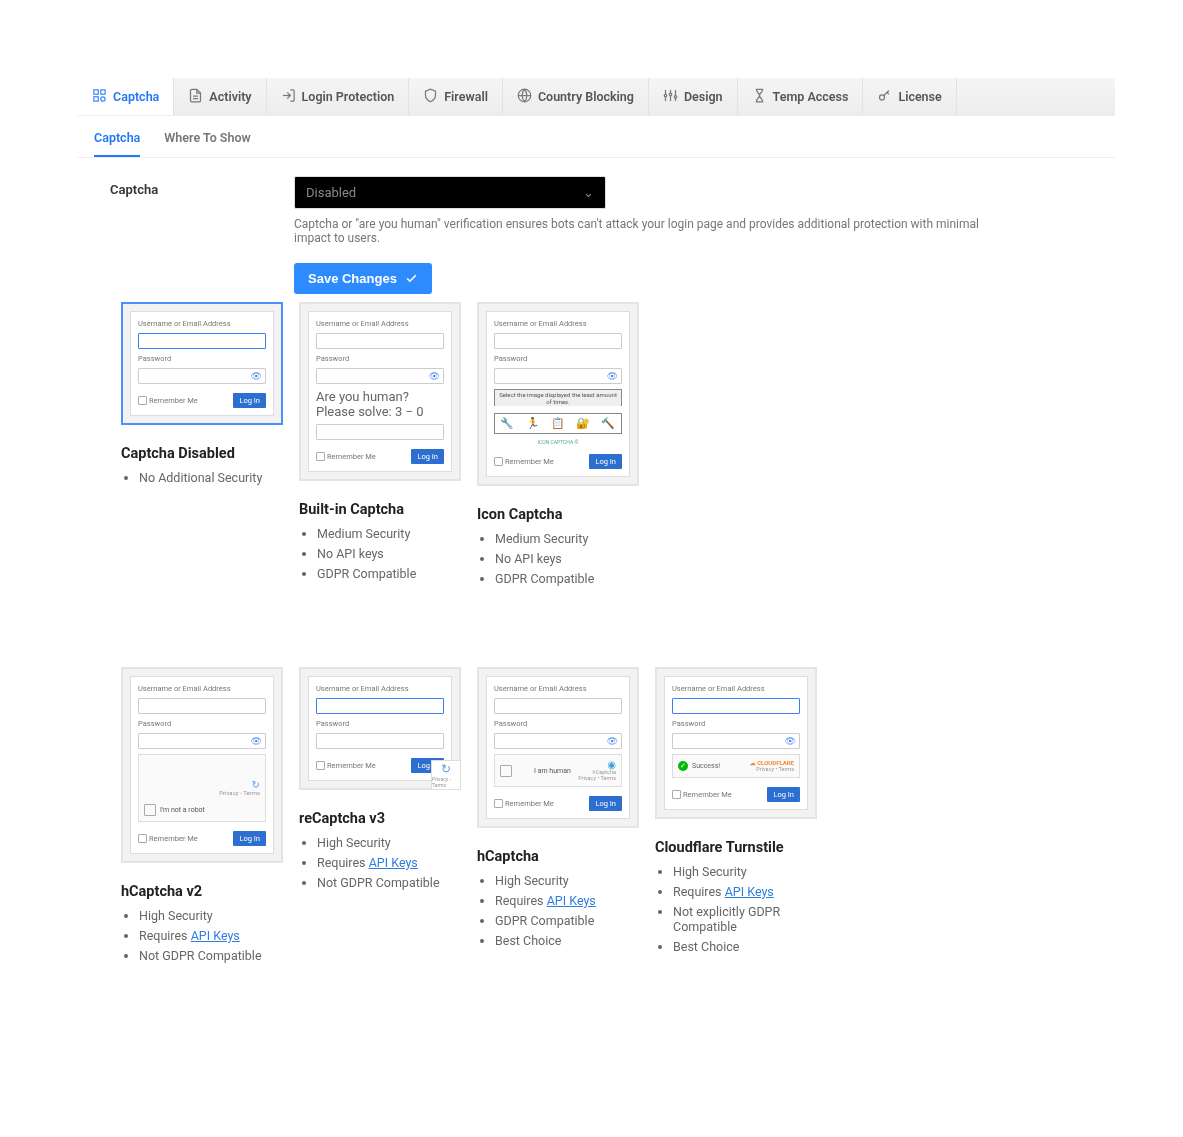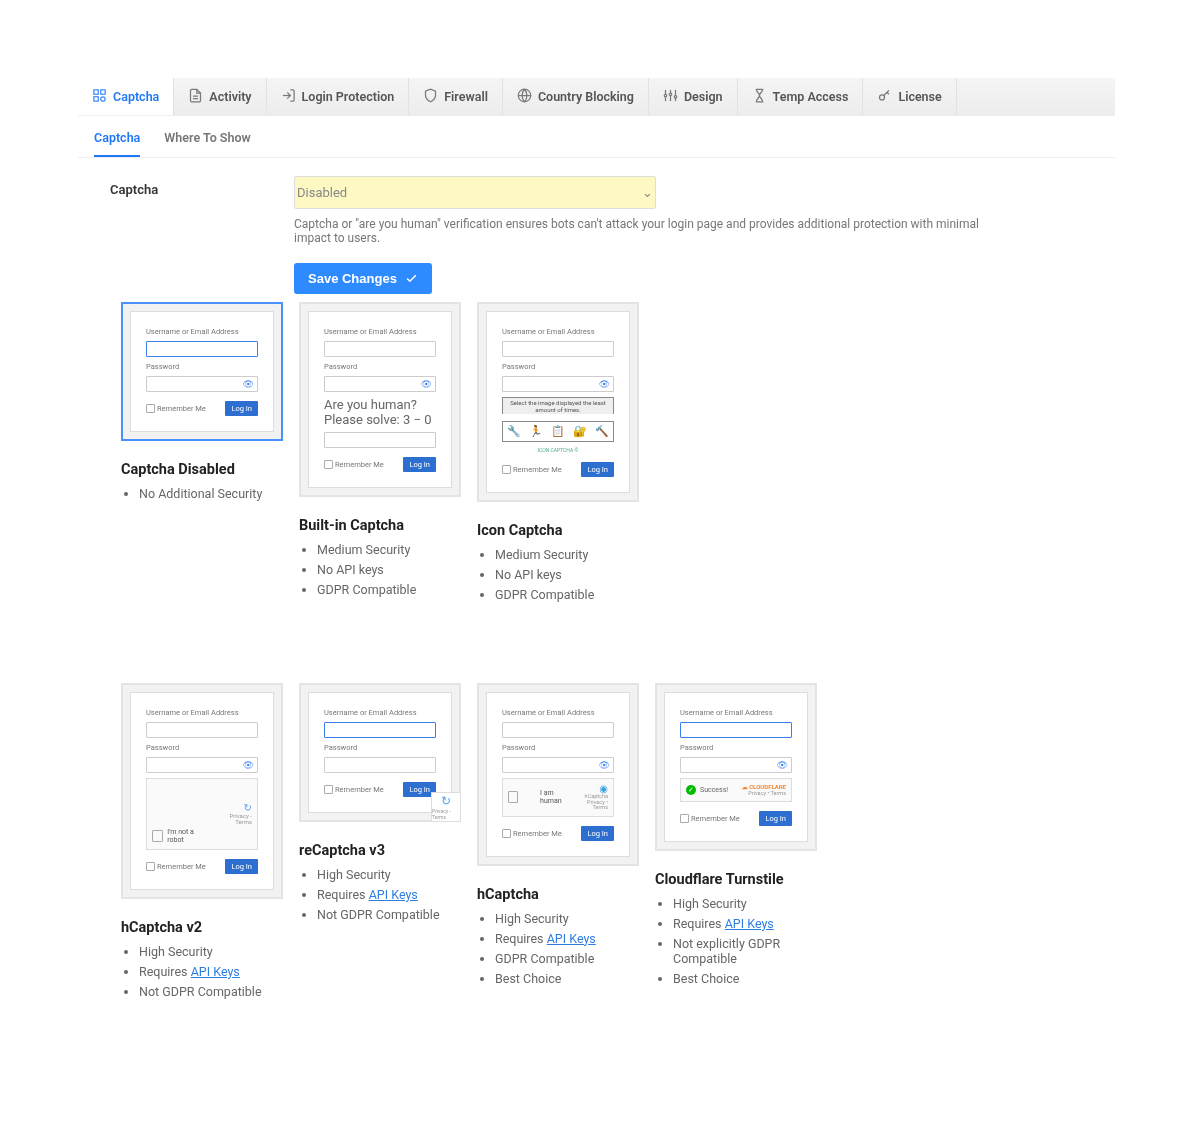--- a/index.html
+++ b/index.html
@@ -53,25 +53,25 @@
   }
   .sub-tab.active { color: #2078f9; border-bottom-color: #2078f9; }
 
   .form-row {
     display: flex;
     margin-bottom: 18px;
   }
   .form-label-col { width: 216px; font-size: 13px; font-weight: 600; color: #333; padding-top: 6px; padding-left: 32px;}
   .form-field-col { flex: 1; }
   .select {
-    width: 362px; height: 33px;
+    width: 312px; height: 33px;
     border: 1px solid #ddd; border-radius: 2px;
-    padding: 0 2px;
+    padding: 0 11px;
     font-size: 13px; color: #888;
-    background: #fef9c3;
+    background: #000000;
     display: flex; align-items: center; justify-content: space-between;
     cursor: pointer;
   }
   .select .chev { color: #888; }
   .help-text {
     font-size: 12px; color: #777; margin-top: 8px; max-width: 720px;
   }
   .save-btn {
     display: inline-flex; align-items: center; gap: 8px;
     background: #2e8bff; color: #fff;
@@ -94,21 +94,21 @@
     background: #f2f2f2;
     padding: 7px;
     font-size: 7.5px;
     color: #555;
     position: relative;
     cursor: pointer;
   }
   .preview.selected { border-color: #4a90ff; }
   .preview-inner {
     background: #fff; border: 1px solid #ddd;
-    padding: 15px;
+    padding: 7px;
     display: flex; flex-direction: column; gap: 5px;
   }
   .pv-label { font-size: 7.5px; color: #777; }
   .pv-input {
     height: 16px; border: 1px solid #ccc; border-radius: 1px; width: 100%;
     background:#fff;
   }
   .pv-input.focus { border-color: #3a7ff0; }
   .pv-pw { position: relative; }
   .pv-eye { position: absolute; right: 4px; top: 3px; font-size: 9px; color: #3a7ff0; }

